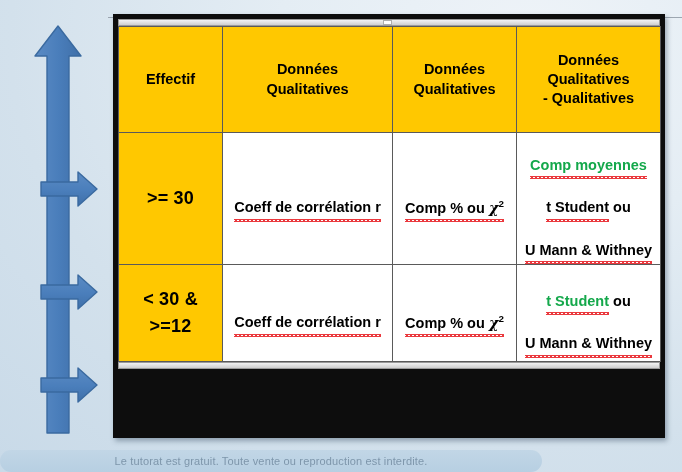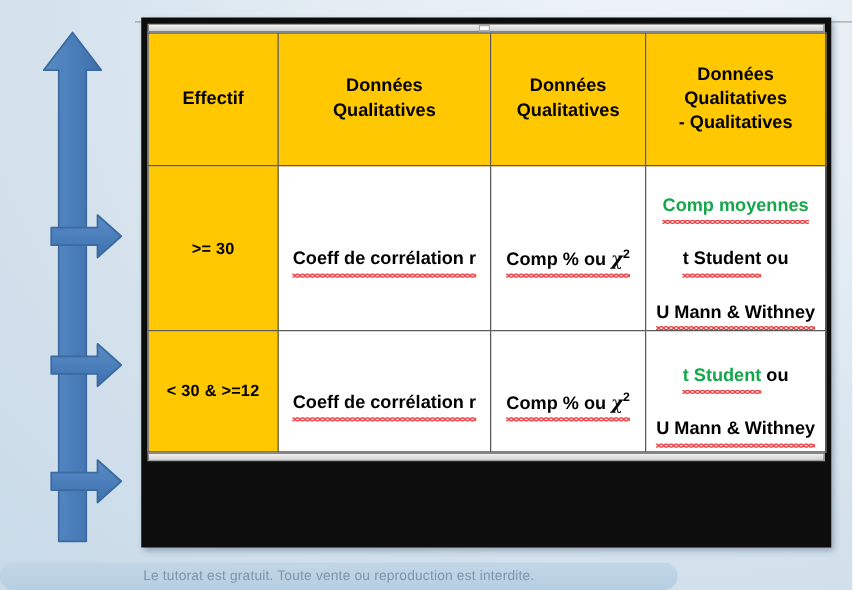--- a/index.html
+++ b/index.html
@@ -92,21 +92,21 @@
   col.c4 { width: 144px; }
 
   thead th {
     background: #FFC800;
     font-size: 14.5px;
     line-height: 1.33;
     height: 101px;
   }
   tbody td.eff {
     background: #FFC800;
-    font-size: 13px;
+    font-size: 18px;
     letter-spacing: .2px;
   }
   tbody tr { height: 97px; }
   tbody tr.r1 { height: 108px; }
   tbody td {
     font-size: 14.5px;
     line-height: 1.55;
   }
   .hdr-line { display: block; }
 

